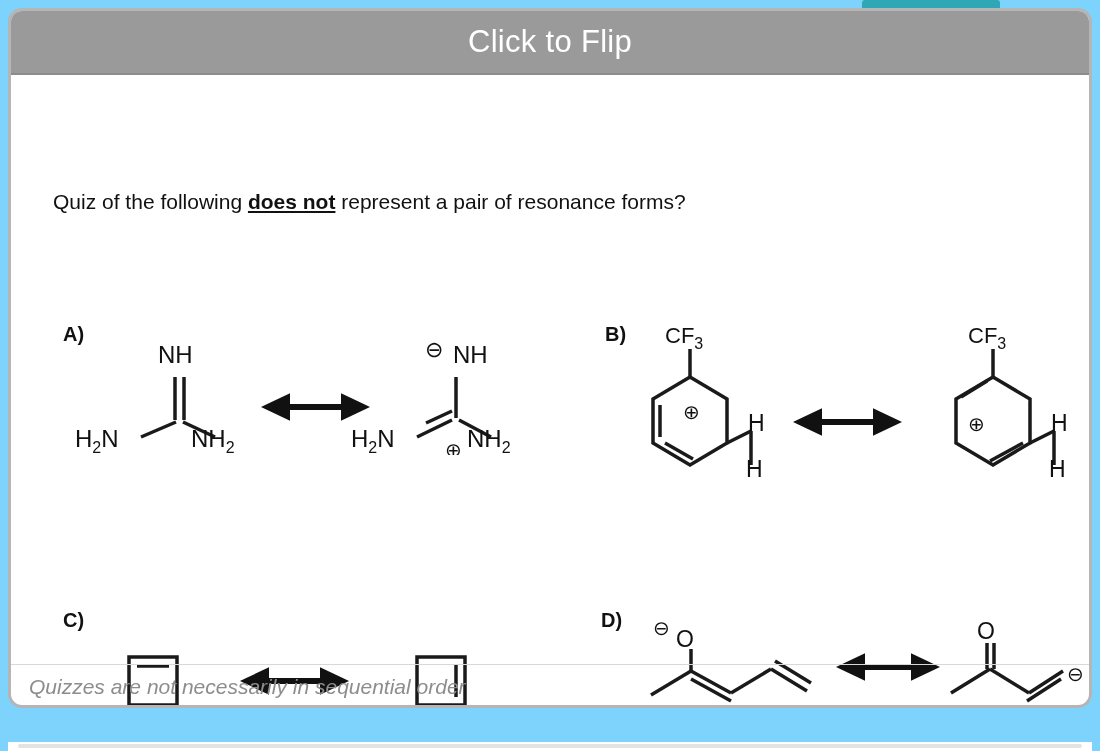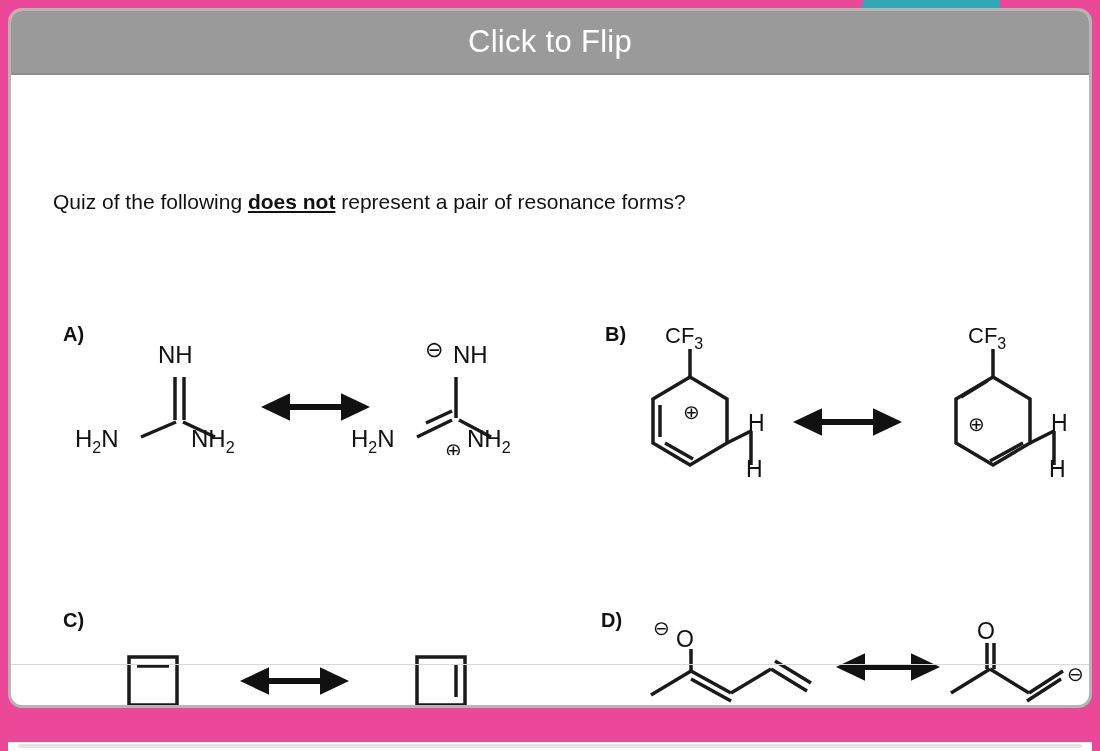--- a/index.html
+++ b/index.html
@@ -6,21 +6,21 @@
     margin: 0;
     padding: 0;
     background: #ffffff;
     font-family: "Liberation Sans", sans-serif;
   }
   #root {
     position: relative;
     width: 1100px;
     height: 751px;
     overflow: hidden;
-    background: #ec4899;
+    background: #7dd3fc;
   }
 
   
   .top-teal {
     position: absolute;
     top: 0; left: 862px;
     width: 138px; height: 10px;
     background: #2fa7b5;
     border-radius: 3px 3px 0 0;
   }
@@ -272,20 +272,21 @@
             <line x1="398" y1="90" x2="432" y2="68"></line>
             <line x1="396" y1="98" x2="430" y2="76"></line>
           </g>
           <text x="346" y="36" font-size="23" fill="#111">O</text>
           <text x="436" y="78" font-size="20" fill="#111">⊖</text>
         </svg>
       </div>
 
       <div class="footer-divider"></div>
       <div class="footer">
+        <span class="note">Quizzes are not necessarily in sequential order</span>
       </div>
 
     </div>
   </div>
 
   <div class="bottom-peek"></div>
   <div class="bottom-shadow"></div>
 
 </div>
 

